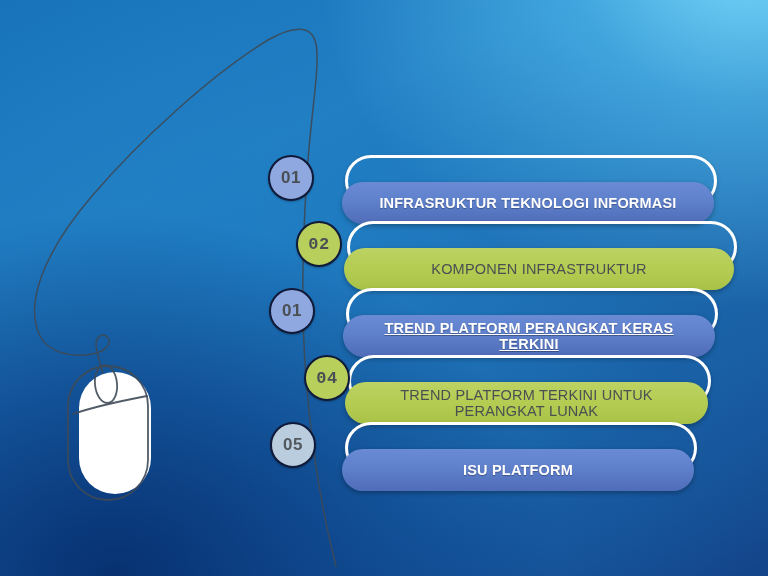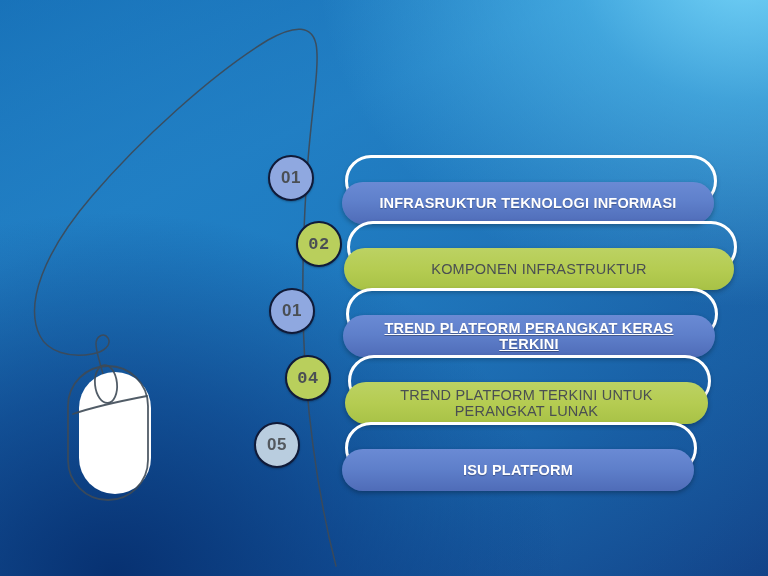--- a/index.html
+++ b/index.html
@@ -175,33 +175,33 @@
         <span>01</span>
       </div>
       <div class="pill-wrap" style="left:346px; top:288px; width:372px;">
         <div class="pill blue" style="width:372px;text-decoration:underline;">
           <span class="pill-text">TREND PLATFORM PERANGKAT KERAS TERKINI</span>
         </div>
       </div>
     </div>
 
     <div class="row">
-      <div class="badge green" style="left:285px; top:355px;align-items:center;">
+      <div class="badge green" style="left:304px; top:355px;align-items:center;">
         <span>04</span>
       </div>
       <div class="pill-wrap" style="left:348px; top:355px; width:363px;">
         <div class="pill green" style="width:363px;">
           <span class="pill-text">TREND PLATFORM TERKINI UNTUK
 PERANGKAT LUNAK</span>
         </div>
       </div>
     </div>
 
     <div class="row">
-      <div class="badge pale" style="left:254px; top:422px;">
+      <div class="badge pale" style="left:270px; top:422px;">
         <span>05</span>
       </div>
       <div class="pill-wrap" style="left:345px; top:422px; width:352px;">
         <div class="pill blue" style="width:352px;">
           <span class="pill-text">ISU PLATFORM</span>
         </div>
       </div>
     </div>
 
   </div>

